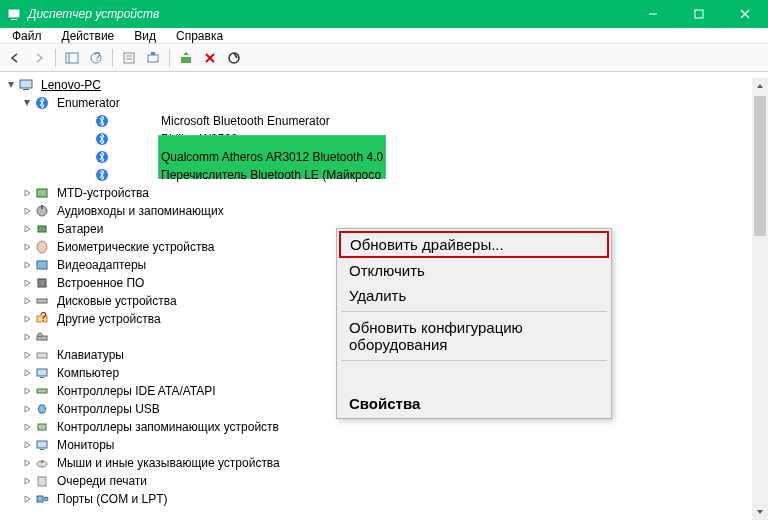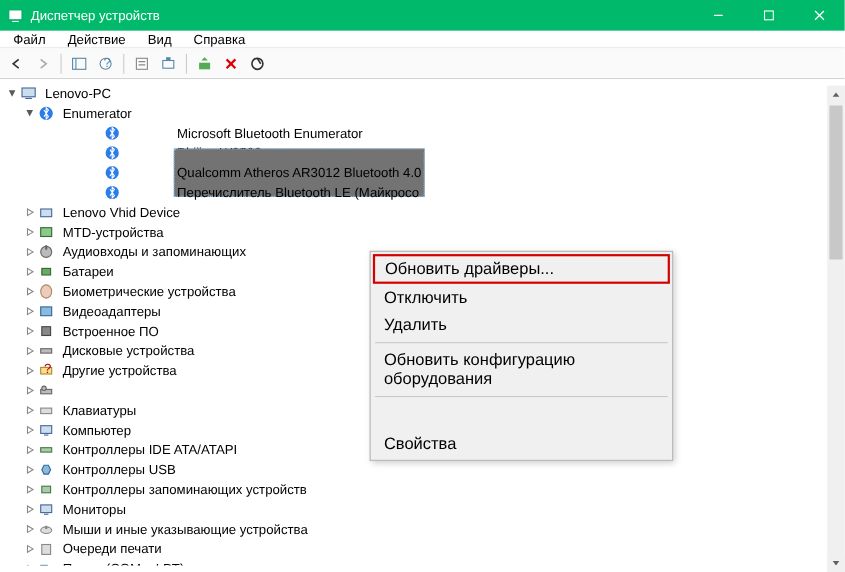--- a/index.html
+++ b/index.html
@@ -1,41 +1,41 @@
 <!DOCTYPE html>
 <html><head>
 <meta charset="utf-8">
 <style>
   * { box-sizing: border-box; margin: 0; padding: 0; font-family: "Segoe UI", Tahoma, sans-serif; font-size: 12px; }
   body { background: #fff; width: 768px; height: 520px; overflow: hidden; user-select: none; }
   .titlebar { background: #00b96b; height: 28px; display: flex; align-items: center; color: #fff; padding-left: 6px; }
   .titlebar .app-icon { width: 16px; height: 16px; margin-right: 6px; }
-  .titlebar .title { flex: 1; font-size: 12px; }
+  .titlebar .title { flex: 1; font-size: 12px; font-style: italic; }
   .winbtn { width: 46px; height: 28px; display: flex; align-items: center; justify-content: center; }
   .winbtn svg { stroke: #fff; }
   .menubar { background: #fff; height: 16px; display: flex; align-items: center; padding-left: 4px; gap: 4px; border-bottom: 1px solid #e5e5e5; }
   .menubar .menuitem { padding: 2px 8px; font-size: 12px; color: #000; }
   .toolbar { height: 28px; display: flex; align-items: center; padding: 0 4px; gap: 2px; border-bottom: 1px solid #d0d0d0; background: #fafafa; }
   .toolbar .tbtn { width: 22px; height: 22px; display: flex; align-items: center; justify-content: center; border: 1px solid transparent; }
   .toolbar .sep { width: 1px; height: 18px; background: #ccc; margin: 0 3px; }
   .tree { padding: 4px 2px; overflow: hidden; height: calc(520px - 28px - 22px - 28px); position: relative; background: #fff; }
   .node { display: flex; align-items: center; height: 18px; line-height: 18px; white-space: nowrap; }
   .twisty { width: 14px; height: 14px; display: flex; align-items: center; justify-content: center; margin-right: 0px; }
   .twisty.none { visibility: hidden; }
   .node .icon { width: 16px; height: 16px; margin: 0 4px 0 0; display: flex; align-items: center; justify-content: center; }
   .node .label { font-size: 12px; color: #000; padding: 0 3px; }
-  .node.selected .label { background: #737373; border: 1px dotted #7ab8e8; padding: 12px 2px; }
-  .ind0 { padding-left: 2px; }
+  .node.selected .label { background: #22c55e; border: 1px dotted #7ab8e8; padding: 12px 2px; }
+  .ind0 { padding-left: 2px; text-decoration: underline; }
   .ind1 { padding-left: 18px; }
   .ind2 { padding-left: 34px; gap: 44px; }
   .context-menu { position: absolute; left: 336px; top: 156px; width: 276px; background: #f0f0f0; border: 1px solid #b5b5b5; box-shadow: 2px 2px 6px rgba(0,0,0,0.2); padding: 2px; }
   .context-menu .citem { padding: 4px 10px; font-size: 15px; color: #000; }
   .context-menu .citem.highlight { border: 2px solid #d40000; padding: 3px 9px; font-weight: normal; }
   .context-menu .csep { height: 1px; background: #c8c8c8; margin: 3px 2px; }
-  .context-menu .citem.bold { font-weight: 400; margin-top: 30px; }
+  .context-menu .citem.bold { font-weight: 700; margin-top: 30px; }
   .scrollbar { position: absolute; right: 0; top: 78px; bottom: 0; width: 16px; background: #f0f0f0; }
   .scrollbar .arrow { height: 16px; width: 16px; display: flex; align-items: center; justify-content: center; background: #f0f0f0; }
   .scrollbar .thumb { position: absolute; left: 2px; right: 2px; top: 18px; height: 140px; background: #c8c8c8; border-radius: 1px; }
 </style>
 </head>
 <body>
 
 <div class="titlebar">
   <span class="app-icon">
     <svg width="16" height="16" viewBox="0 0 16 16">
@@ -194,33 +194,20 @@
     <span class="icon">
         <svg width="14" height="14">
           <circle cx="7" cy="7" r="6" fill="#2b7de9"></circle>
           <path d="M5 4 L9 10 L7 12 L7 2 L9 4 L5 10" fill="none" stroke="#fff" stroke-width="1"></path>
         </svg>
       </span>
     <span class="label">Перечислитель Bluetooth LE (Майкросо</span>
   </div>
 
   <div id="cat-container">
-      <div class="node ind1">
-        <span class="twisty">
-          <svg width="10" height="10">
-            <path d="M3 2 L8 5 L3 8 Z" fill="none" stroke="#888" stroke-width="1"></path>
-          </svg>
-        </span>
-        <span class="icon">
-          <svg width="14" height="14">
-            <rect x="2" y="4" width="10" height="7" fill="#cde" stroke="#469"></rect>
-          </svg>
-        </span>
-        <span class="label">Lenovo Vhid Device</span>
-      </div>
       <div class="node ind1">
         <span class="twisty">
           <svg width="10" height="10">
             <path d="M3 2 L8 5 L3 8 Z" fill="none" stroke="#888" stroke-width="1"></path>
           </svg>
         </span>
         <span class="icon">
           <svg width="14" height="14">
             <rect x="2" y="3" width="10" height="8" fill="#8c8" stroke="#363"></rect>
           </svg>

